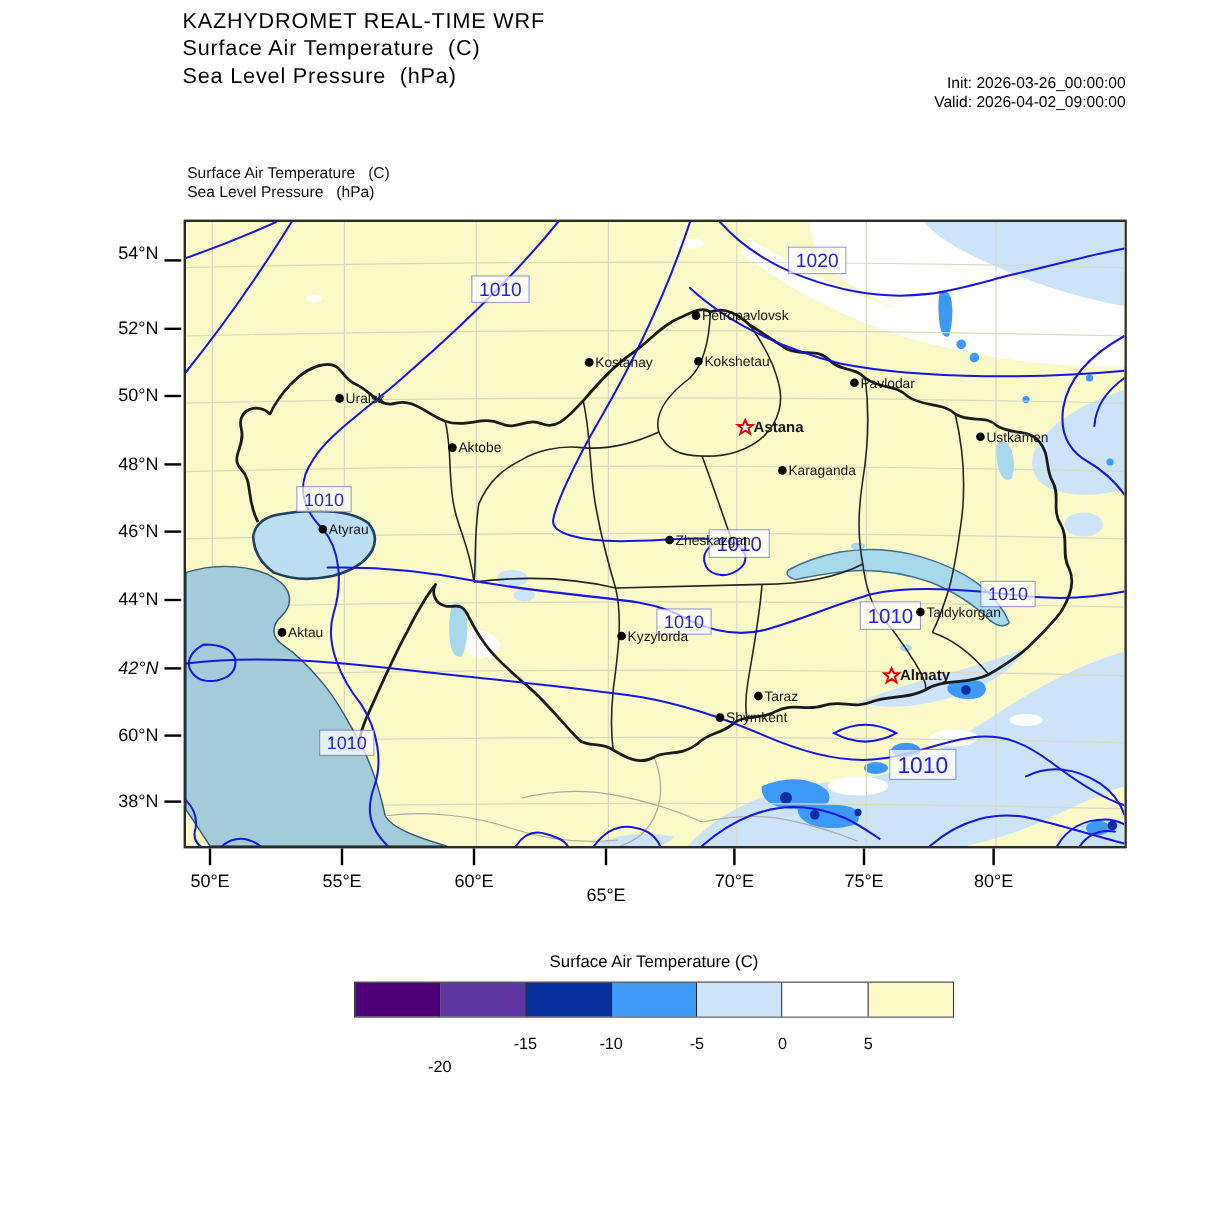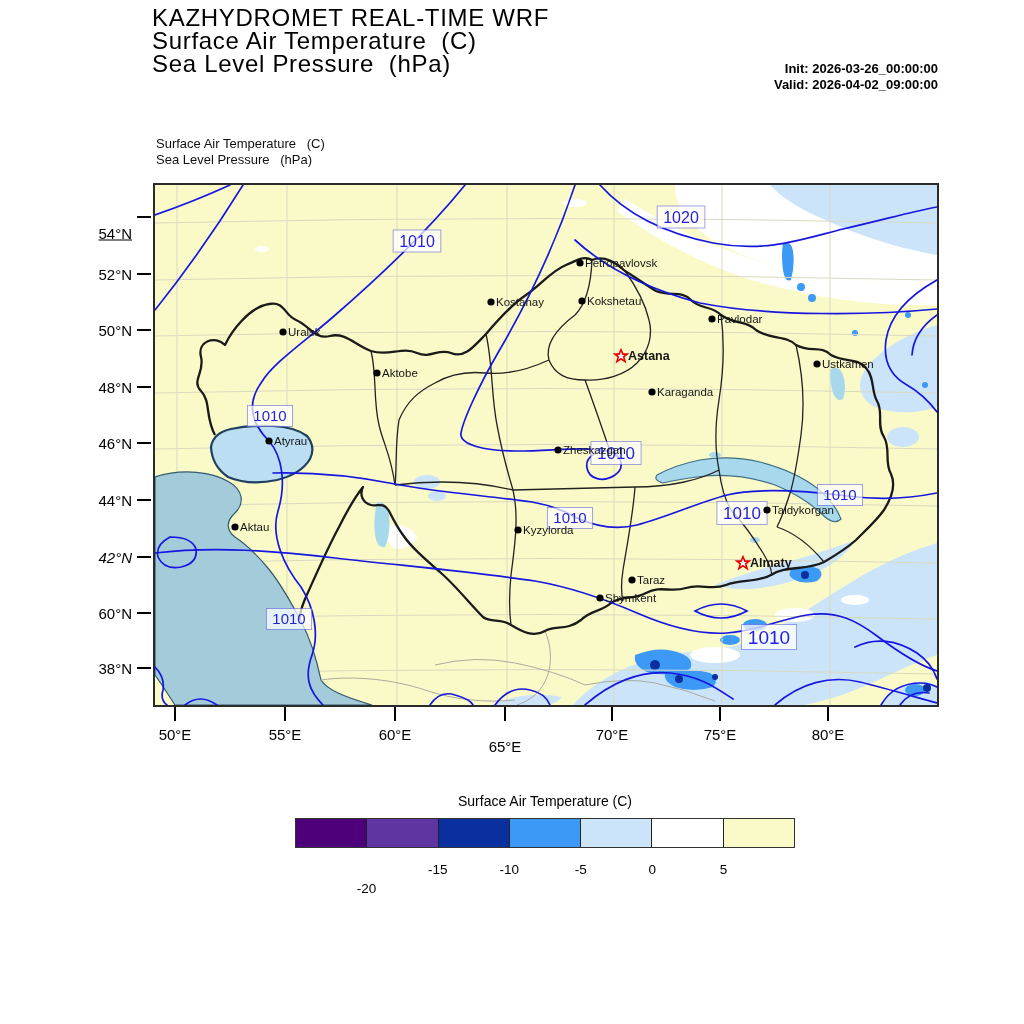--- a/index.html
+++ b/index.html
@@ -7,22 +7,22 @@
     --isobar:#1616E0; --iso-text:#2222E0;
     --border-country:#1A1A1A; --border-region:#222222; --border-foreign:#AAAAA0;
     --graticule:#D9D9C2;
     --shade-light:#CBE4F9; --shade-mid:#3D99F6; --shade-dark:#0A2F9F;
     --star:#E80000; --dot:#000000;
   }
   html,body{margin:0;padding:0;background:#fff;}
   body{font-family:"Liberation Sans", sans-serif; color:#000;}
   #page{position:relative;width:1024px;height:1024px;background:#fff;overflow:hidden;}
   .pre{white-space:pre;}
-  .hdr{position:absolute;left:152px;top:6px;line-height:23px;font-size:24px;letter-spacing:0.7px;font-weight:500;}
-  .initblk{position:absolute;right:86px;top:61px;text-align:right;font-size:13px;font-weight:700;line-height:16px;}
+  .hdr{position:absolute;left:152px;top:6px;line-height:23px;font-size:18px;letter-spacing:0.7px;font-weight:500;}
+  .initblk{position:absolute;right:86px;top:61px;text-align:right;font-size:13px;font-weight:400;line-height:16px;}
   .maplegend{position:absolute;left:156px;top:136px;font-size:13px;line-height:16px;color:#111;}
   #mapwrap{position:absolute;left:153px;top:183px;width:782px;height:520px;border:2px solid #2b2b2b;box-sizing:content-box;background:var(--land);}
   #mapsvg{position:absolute;left:0;top:0;width:782px;height:520px;}
   .ytick{position:absolute;width:14px;height:2px;background:#000;left:137px;}
   .ylab{position:absolute;font-size:15px;text-align:right;width:60px;left:72px;transform:translateY(-50%);}
   .xtick{position:absolute;width:2px;height:16px;background:#000;top:705px;}
   .xlab{position:absolute;font-size:15px;top:726px;transform:translateX(-50%);}
   
   .land{fill:var(--land);}
   .graticule{stroke:var(--graticule);stroke-width:1;fill:none;}
@@ -66,21 +66,21 @@
     <div>Valid: 2026-04-02_09:00:00</div>
   </div>
 
   <div class="maplegend">
     <div class="pre">Surface Air Temperature   (C)</div>
     <div class="pre">Sea Level Pressure   (hPa)</div>
   </div>
 
   <div id="yaxis">
       <div class="ytick" style="top: 216px;"></div>
-      <div class="ylab" style="top: 233px; text-decoration: underline;">54°N</div>
+      <div class="ylab" style="top: 211px;">54°N</div>
       <div class="ytick" style="top: 273px;"></div>
       <div class="ylab" style="top: 274px;">52°N</div>
       <div class="ytick" style="top: 329px;"></div>
       <div class="ylab" style="top: 330px;">50°N</div>
       <div class="ytick" style="top: 386px;"></div>
       <div class="ylab" style="top: 387px;">48°N</div>
       <div class="ytick" style="top: 442px;"></div>
       <div class="ylab" style="top: 443px;">46°N</div>
       <div class="ytick" style="top: 499px;"></div>
       <div class="ylab" style="top: 500px;">44°N</div>

